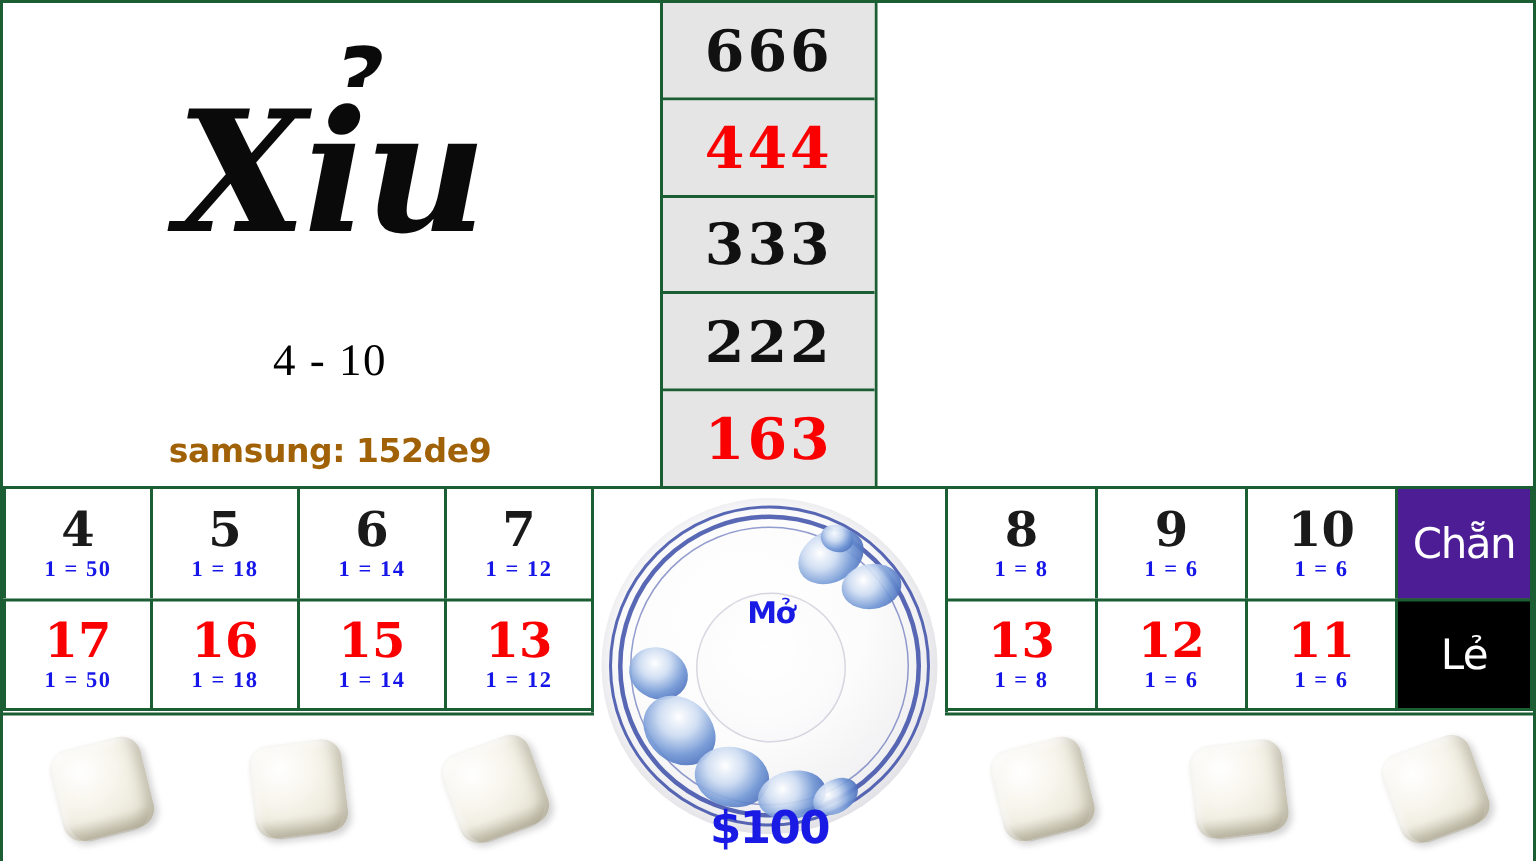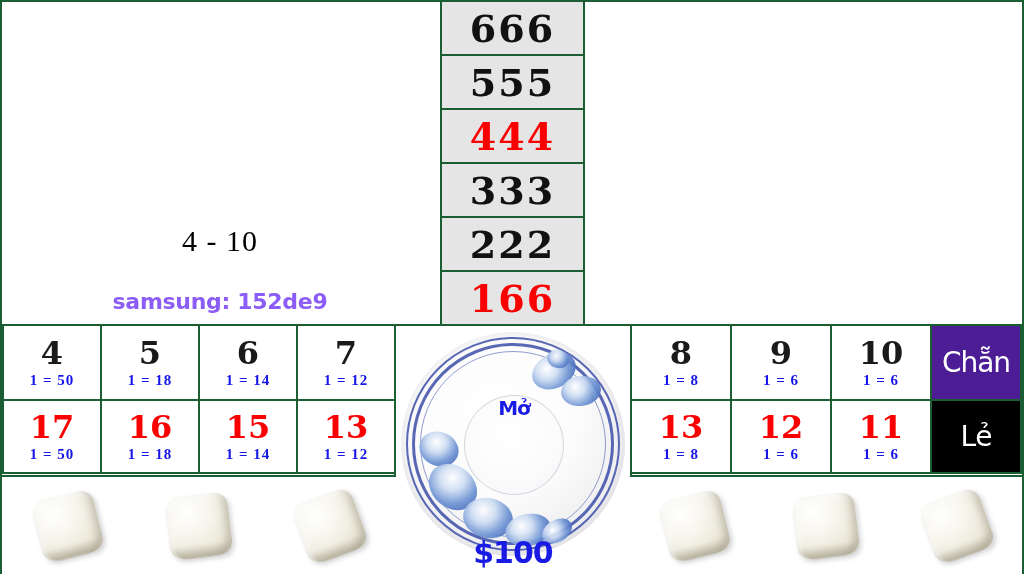--- a/index.html
+++ b/index.html
@@ -79,21 +79,21 @@
   .range-xiu { top: 222px; color: #000000; }
   .range-tai { top: 220px; color: #f50000; }
   .footer-note {
     position: absolute;
     left: 0;
     width: 100%;
     text-align: center;
     font-family: "DejaVu Sans", sans-serif;
     font-size: 22px;
     font-weight: bold;
-    color: #8b5cf6;
+    color: #a16207;
     letter-spacing: -0.3px;
   }
   .note-xiu { top: 287px; }
   .note-tai { top: 285px; }
 
   
   .triple-column {
     position: absolute;
     left: 438px; top: 0;
     width: 145px;
@@ -330,31 +330,31 @@
   }
 </style>
 </head>
 <body>
 
 <div id="app">
 
   <div class="top-section">
 
     <div class="panel-xiu">
+      <div class="brush-word brush-xiu">Xỉu</div>
       <div class="range-label range-xiu">4 - 10</div>
       <div class="footer-note note-xiu">samsung: 152de9</div>
     </div>
 
     <div class="triple-column">
       <div class="triple-cell">666</div>
-      <div class="triple-cell">555</div>
       <div class="triple-cell red">444</div>
       <div class="triple-cell">333</div>
       <div class="triple-cell">222</div>
-      <div class="triple-cell red">166</div>
+      <div class="triple-cell red">163</div>
     </div>
 
   </div>
 
   <div class="bet-grid-left">
     <div class="bet-row row1">
       <div class="bet-cell">
         <div class="bet-number">4</div>
         <div class="bet-odds">1 = 50</div>
       </div>

